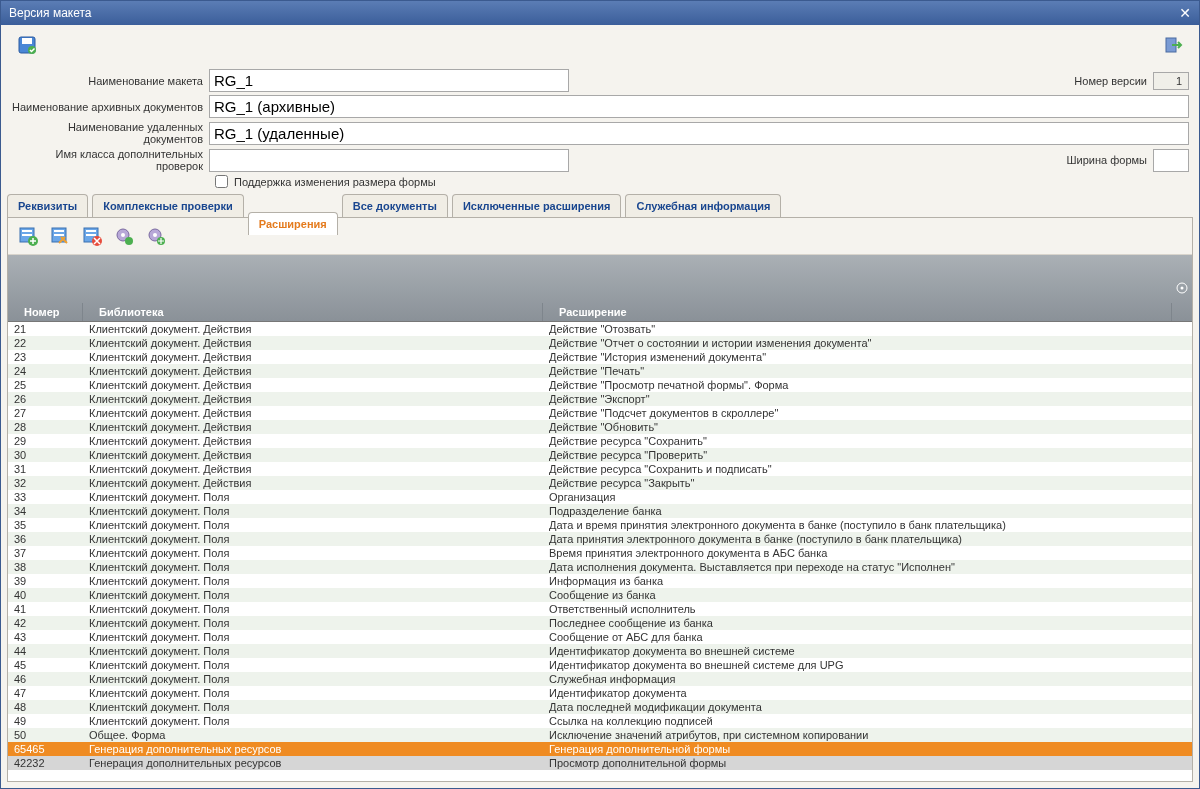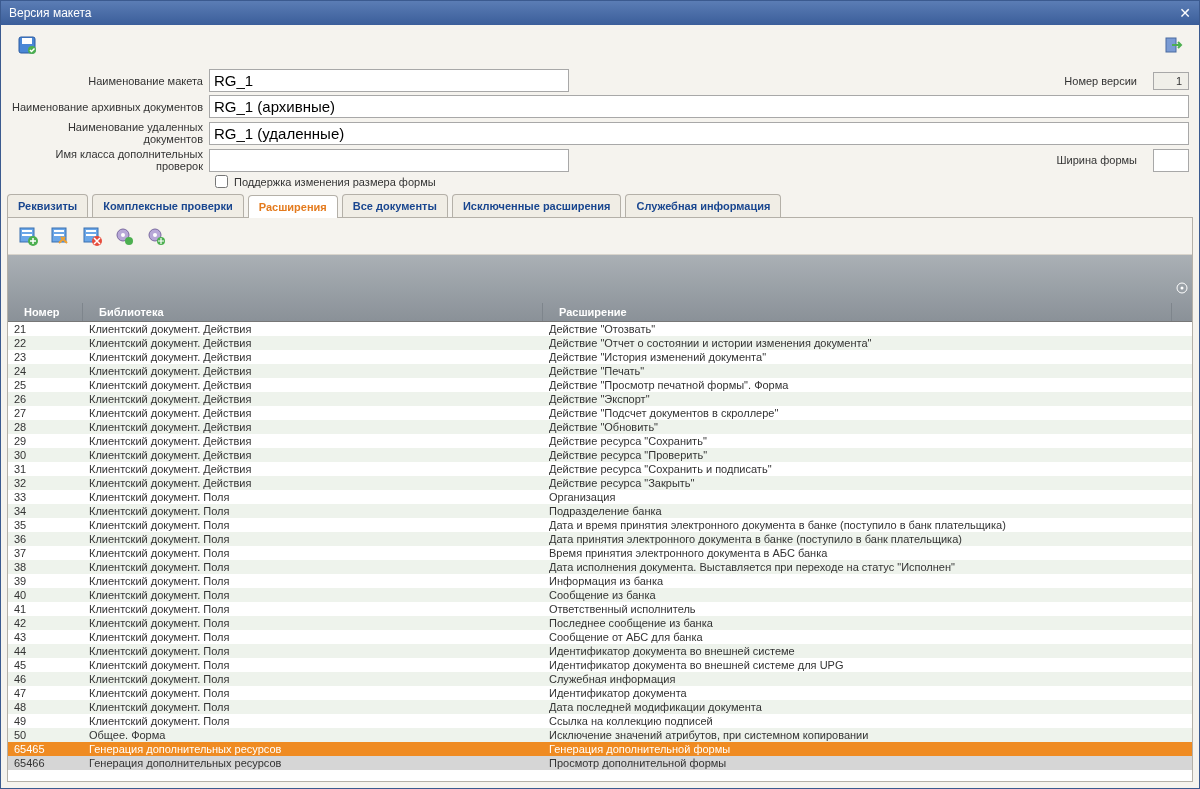--- a/index.html
+++ b/index.html
@@ -58,21 +58,21 @@
   font-family: inherit;
   font-size: 15px;
   background: #fff;
 }
 .form-input.short { width: 360px; }
 .form-input.long { flex: 1; }
 .right-group {
   margin-left: auto;
   display: flex;
   align-items: center;
-  gap: 16px;
+  gap: 6px;
 }
 .num-box {
   border: 1px solid #a8a8a8;
   padding: 2px 6px;
   width: 36px;
   text-align: right;
   background: #f0efe9;
 }
 .checkbox-row {
   padding-left: 204px;
@@ -94,21 +94,21 @@
   border-radius: 4px 4px 0 0;
   color: #19468f;
   font-weight: bold;
   cursor: pointer;
 }
 .tab.active {
   background: #fff;
   color: #e47b1e;
   border-color: #b4b0a8;
   position: relative;
-  top: 1px;
+  top: 18px;
 }
 .tab-body {
   border: 1px solid #b4b0a8;
   margin: 0 6px 6px 6px;
   background: #fff;
   flex: 1;
   display: flex;
   flex-direction: column;
   overflow: hidden;
 }
@@ -441,19 +441,19 @@
           <div class="cell col-num">50</div>
           <div class="cell col-lib">Общее. Форма</div>
           <div class="cell col-ext">Исключение значений атрибутов, при системном копировании</div>
         </div>
         <div class="row selected">
           <div class="cell col-num">65465</div>
           <div class="cell col-lib">Генерация дополнительных ресурсов</div>
           <div class="cell col-ext">Генерация дополнительной формы</div>
         </div>
         <div class="row selected2">
-          <div class="cell col-num">65466</div>
+          <div class="cell col-num">42232</div>
           <div class="cell col-lib">Генерация дополнительных ресурсов</div>
           <div class="cell col-ext">Просмотр дополнительной формы</div>
         </div>
       </div>
   </div>
 </div>
 
 </body></html>

